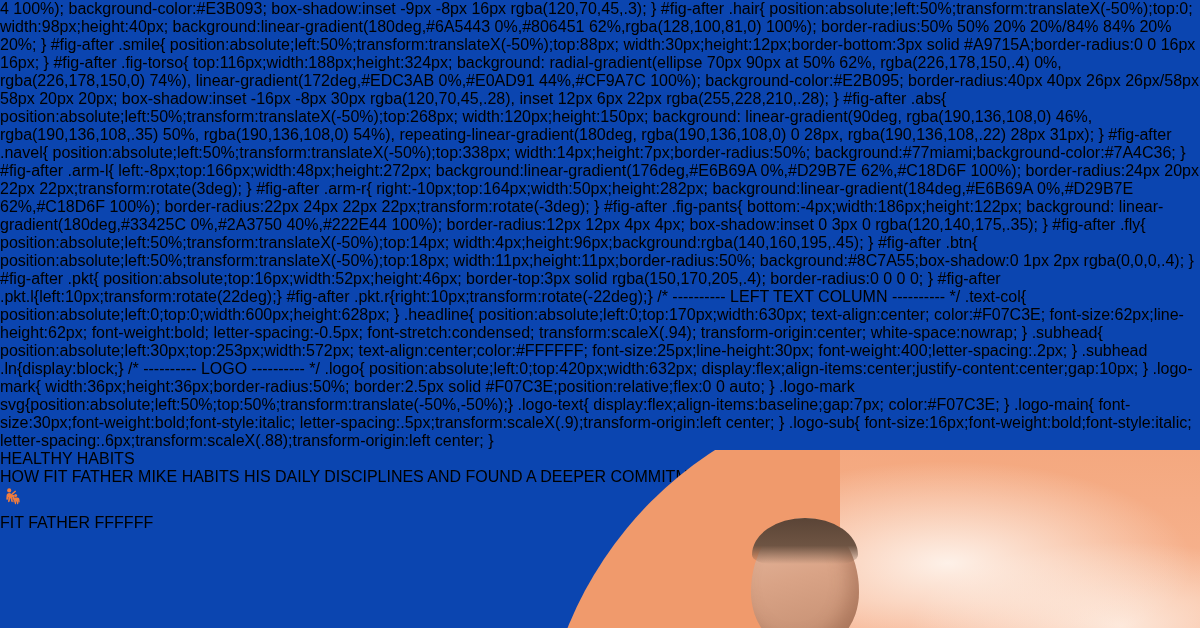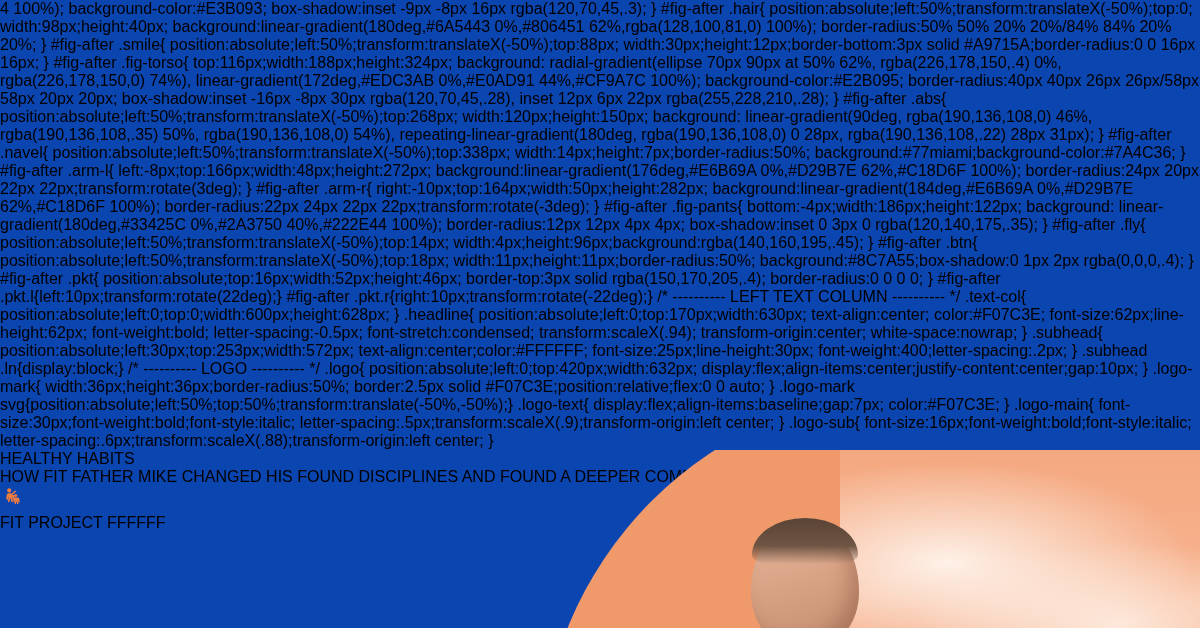--- a/index.html
+++ b/index.html
@@ -242,40 +242,40 @@
       </div>
 
     </div>
   </div>
 
   <div class="text-col">
 
     <div class="headline">HEALTHY HABITS</div>
 
     <div class="subhead">
-      <span class="ln">HOW FIT FATHER MIKE CHANGED</span>
-      <span class="ln">HIS FOUND DISCIPLINES AND</span>
+      <span class="ln">HOW FIT FATHER MIKE HABITS</span>
+      <span class="ln">HIS DAILY DISCIPLINES AND</span>
       <span class="ln">FOUND A DEEPER COMMITMENT</span>
       <span class="ln">TO SUCCEED</span>
     </div>
 
     <div class="logo">
       <div class="logo-mark">
         <svg width="24" height="24" viewBox="0 0 24 24" aria-hidden="true">
 
           <circle cx="9.2" cy="4.4" r="2.05" fill="#F07C3E"></circle>
           <path d="M9.2 6.9c-1.5 0-2.5 1-2.6 2.4l-.3 3.5c-.05.6.35 1 .85 1.05.5.05.9-.3.95-.85l.2-2.1.35 0-.6 4.2c-.1.6.25 1 .75 1.05.45.05.8-.25.9-.8l.6-3.2.35 0 .55 3.2c.1.55.45.85.9.8.5-.05.85-.45.75-1.05l-.6-4.2.35 0 .2 2.1c.05.55.45.9.95.85.5-.05.9-.45.85-1.05l-.3-3.5C11.7 7.9 10.7 6.9 9.2 6.9z" fill="#F07C3E"></path>
           <path d="M11.6 7.6l3.6-3.1.95 1.05-3.7 3.2z" fill="#F07C3E"></path>
 
           <circle cx="15.6" cy="9.6" r="1.5" fill="#F07C3E"></circle>
           <path d="M15.6 11.4c-1.1 0-1.85.75-1.95 1.8l-.2 2.6c-.04.45.26.75.64.79.38.04.68-.22.72-.64l.14-1.55.26 0-.45 3.1c-.07.45.19.75.57.79.34.04.6-.19.67-.6l.4-2.35.26 0 .4 2.35c.07.41.33.64.67.6.38-.04.64-.34.57-.79l-.45-3.1.26 0 .14 1.55c.04.42.34.68.72.64.38-.04.68-.34.64-.79l-.2-2.6c-.1-1.05-.85-1.8-1.95-1.8z" fill="#F07C3E"></path>
         </svg>
       </div>
       <div class="logo-text">
-        <span class="logo-main">FIT PROJECT</span>
+        <span class="logo-main">FIT FATHER</span>
         <span class="logo-sub">FFFFFF</span>
       </div>
     </div>
 
   </div>
 </div>
 
 
 
 

